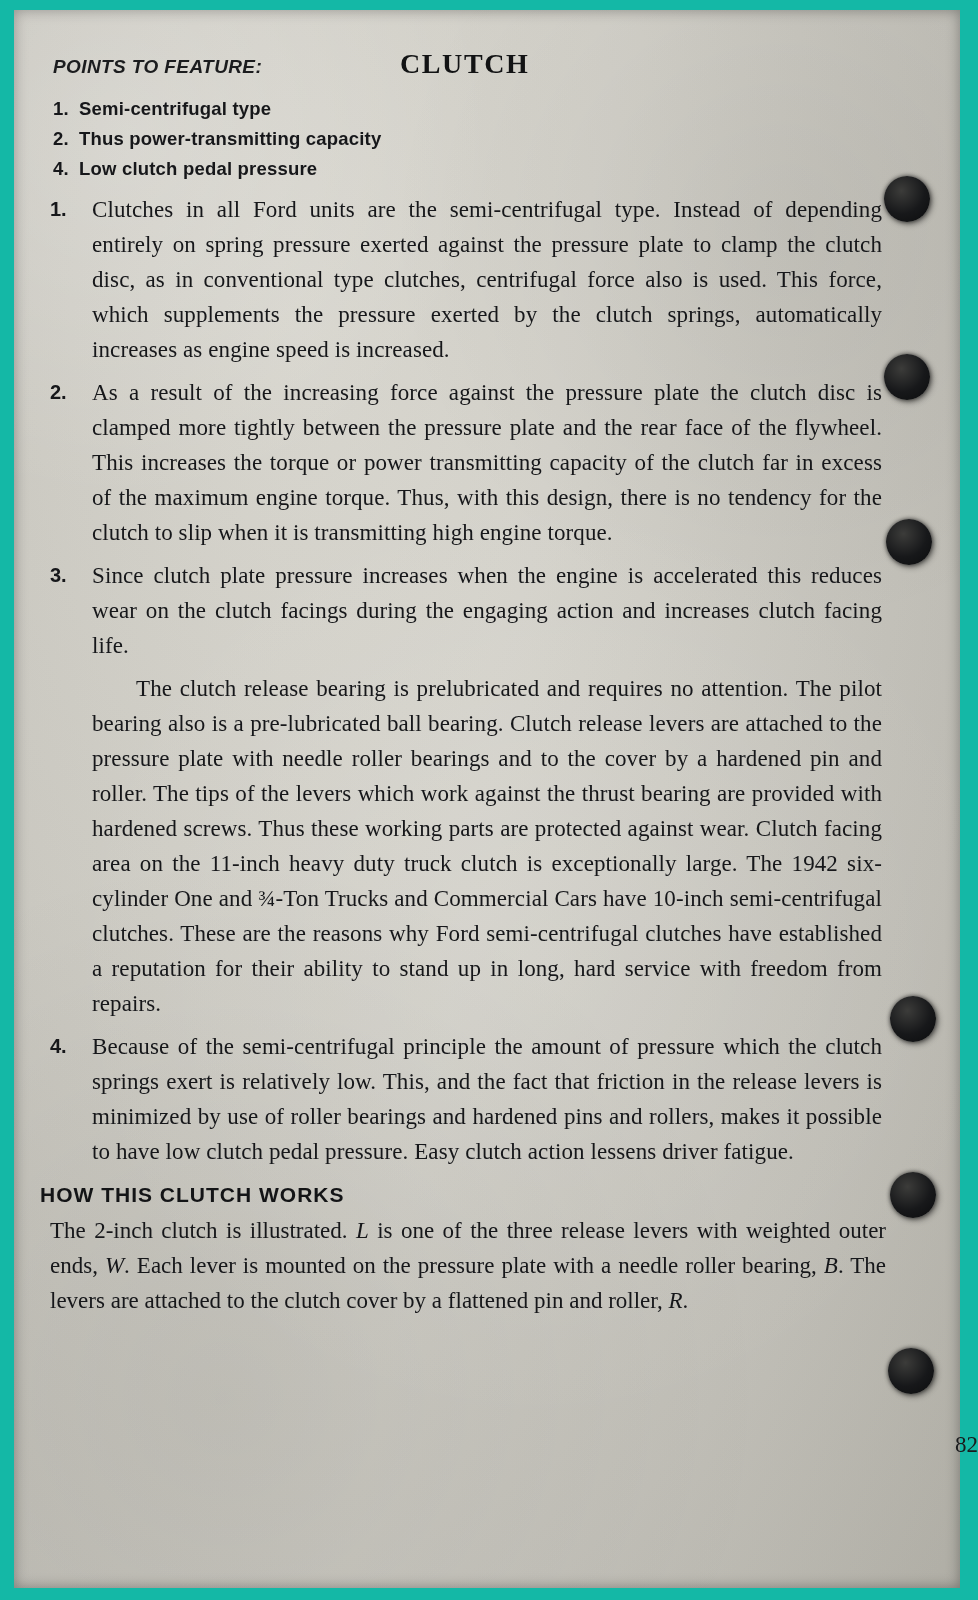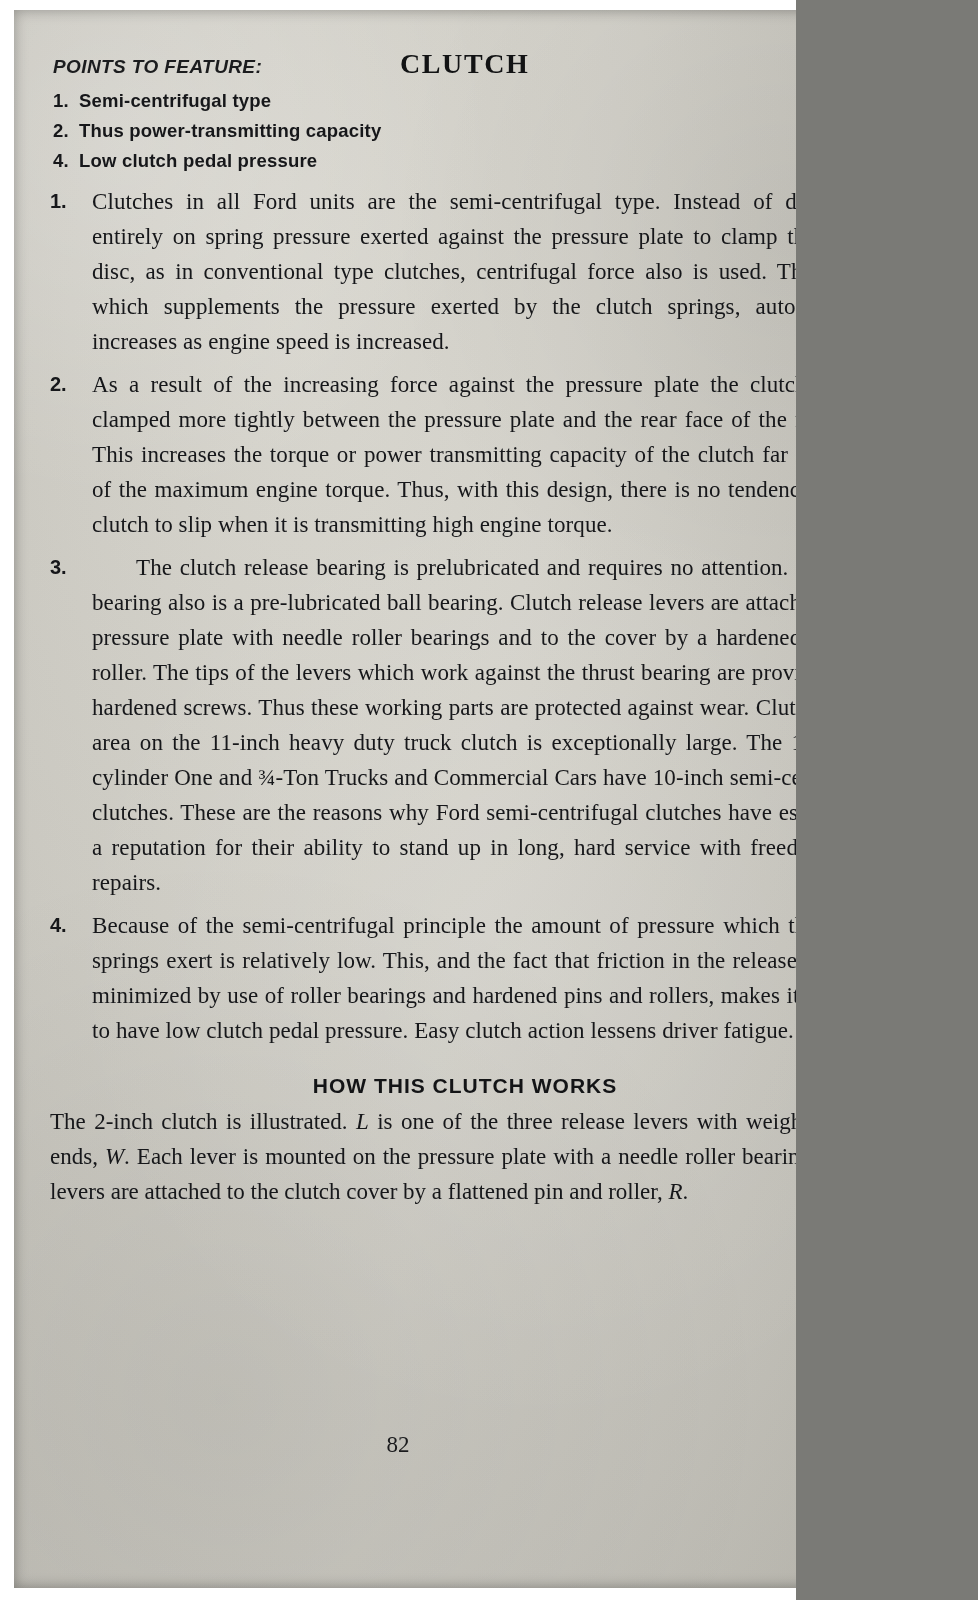--- a/index.html
+++ b/index.html
@@ -2,24 +2,24 @@
 <html><head>
 <meta charset="utf-8">
 <style>
   html, body {
     margin: 0;
     padding: 0;
     background: #7a7a76;
   }
   #page {
     position: relative;
-    width: 796px;
+    width: 978px;
     height: 1600px;
     overflow: hidden;
-    background: #ffffff;
+    background: #14b8a6;
     font-family: "Liberation Serif", serif;
   }
   
   #paper {
     position: absolute;
     left: 14px;
     top: 10px;
     width: 946px;
     height: 1578px;
     background:
@@ -74,21 +74,21 @@
     left: 360px;
     top: -4px;
     font-family: Liberation Serif, serif;
     font-weight: bold;
     font-size: 28px;
     letter-spacing: 1.6px;
     color: #121314;
   }
   ol.points {
     list-style: none;
-    margin: 0 0 0 0;
+    margin: 8px 0 0 0;
     padding: 0;
   }
   ol.points li {
     font-family: "Liberation Sans", sans-serif;
     font-weight: bold;
     font-size: 18.5px;
     line-height: 30px;
     letter-spacing: 0.2px;
     color: #16171a;
     padding-left: 13px;
@@ -128,42 +128,41 @@
     margin: 8px;
   }
   .para.indent {
     text-indent: 44px;
   }
   .subhead {
     font-family: "Liberation Sans", sans-serif;
     font-weight: bold;
     font-size: 21px;
     letter-spacing: 1px;
-    text-align: center;
-    margin: 26px 0 6px 0;
+    margin: 14px 0 6px 0;
     color: #131416;
   }
   .closing {
     font-family: "Liberation Serif", serif;
     font-size: 23px;
     line-height: 35px;
     text-align: justify;
     color: #16171a;
     padding-left: 10px;
     padding-right: 4px;
   }
   .closing i {
     font-style: italic;
   }
   .page-number {
     position: absolute;
     left: 0;
     right: 0;
     top: 1432px;
-    text-align: center;
+    text-align: right;
     font-family: "Liberation Serif", serif;
     font-size: 23px;
     color: #1a1b1d;
   }
 </style>
 </head>
 <body>
 
 <div id="page">
   <div id="paper">
@@ -203,20 +202,21 @@
         <p class="para">Clutches in all Ford units are the semi-centrifugal type. Instead of depending entirely on spring pressure exerted against the pressure plate to clamp the clutch disc, as in conventional type clutches, centrifugal force also is used. This force, which supplements the pressure exerted by the clutch springs, automatically increases as engine speed is increased.</p>
       </div>
 
       <div class="body-item">
         <span class="bnum">2.</span>
         <p class="para">As a result of the increasing force against the pressure plate the clutch disc is clamped more tightly between the pressure plate and the rear face of the flywheel. This increases the torque or power transmitting capacity of the clutch far in excess of the maximum engine torque. Thus, with this design, there is no tendency for the clutch to slip when it is transmitting high engine torque.</p>
       </div>
 
       <div class="body-item">
         <span class="bnum">3.</span>
+        <p class="para">Since clutch plate pressure increases when the engine is accelerated this reduces wear on the clutch facings during the engaging action and increases clutch facing life.</p>
         <p class="para indent">The clutch release bearing is prelubricated and requires no attention. The pilot bearing also is a pre-lubricated ball bearing. Clutch release levers are attached to the pressure plate with needle roller bearings and to the cover by a hardened pin and roller. The tips of the levers which work against the thrust bearing are provided with hardened screws. Thus these working parts are protected against wear. Clutch facing area on the 11-inch heavy duty truck clutch is exceptionally large. The 1942 six-cylinder One and ¾-Ton Trucks and Commercial Cars have 10-inch semi-centrifugal clutches. These are the reasons why Ford semi-centrifugal clutches have established a reputation for their ability to stand up in long, hard service with freedom from repairs.</p>
       </div>
 
       <div class="body-item">
         <span class="bnum">4.</span>
         <p class="para">Because of the semi-centrifugal principle the amount of pressure which the clutch springs exert is relatively low. This, and the fact that friction in the release levers is minimized by use of roller bearings and hardened pins and rollers, makes it possible to have low clutch pedal pressure. Easy clutch action lessens driver fatigue.</p>
       </div>
 
     </div>
 

